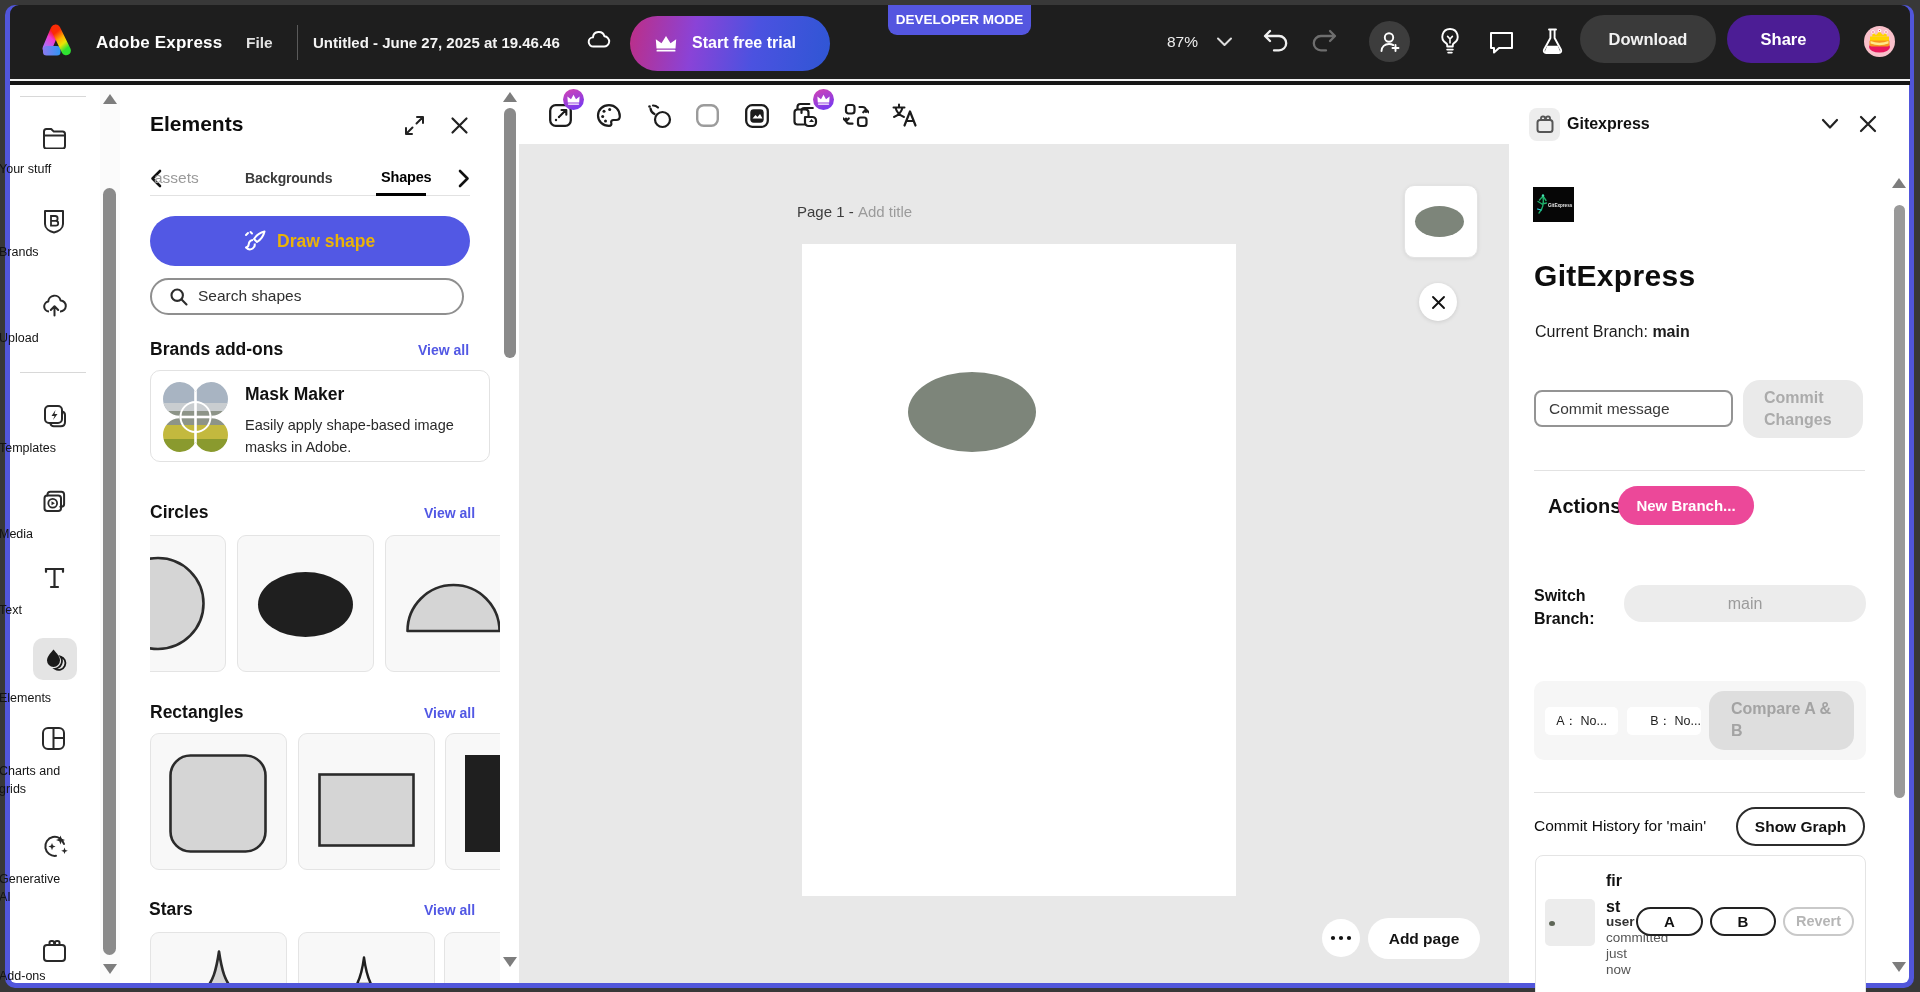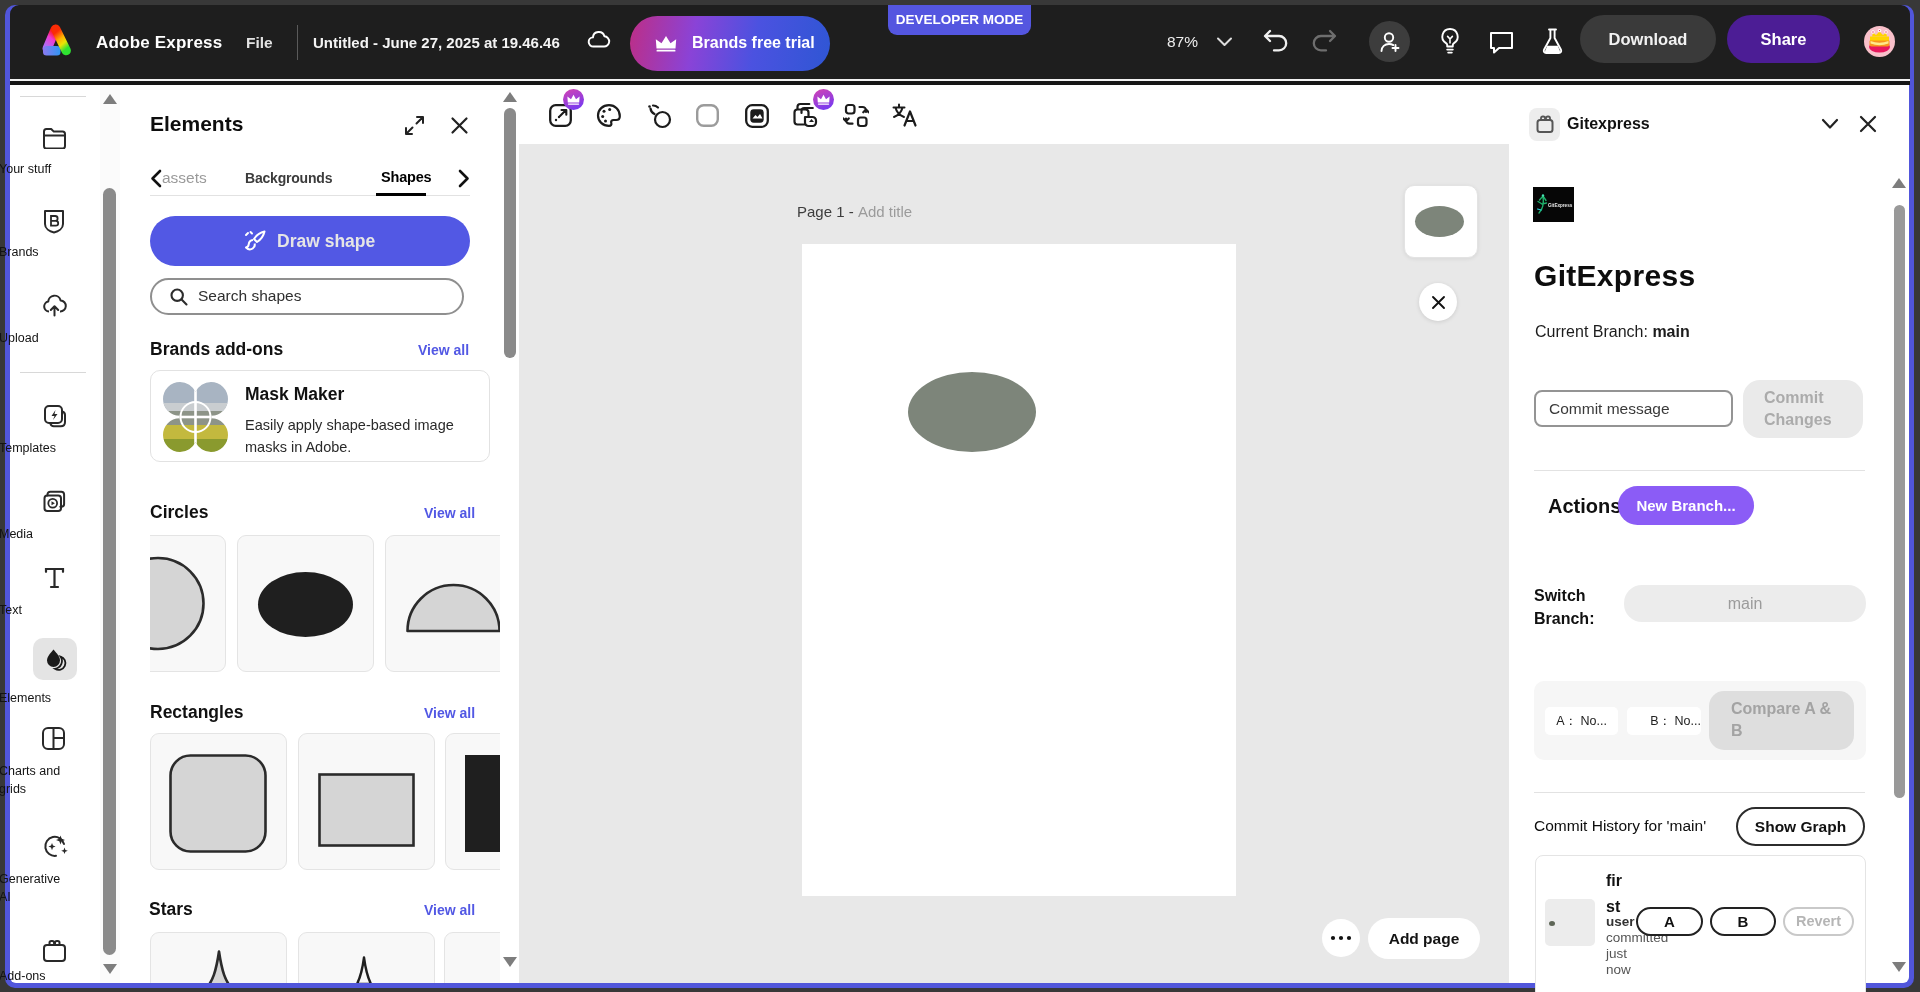--- a/index.html
+++ b/index.html
@@ -52,21 +52,21 @@
 <div class="abs" style="left:297px;top:25px;width:1px;height:35px;background:#5a5a5a"></div>
 <div class="abs" style="left:313px;top:34px;font-size:15px;letter-spacing:0px;font-weight:bold;color:#f4f4f4">Untitled - June 27, 2025 at 19.46.46</div>
 <svg class="abs" style="left:586px;top:27px" width="26" height="26" viewBox="0 0 24 24">
   <path d="M7 18 a4.2 4.2 0 0 1-0.6-8.4 a5.4 5.4 0 0 1 10.6-1 a4.6 4.6 0 0 1-0.6 9.4 Z" fill="none" stroke="#ffffff" stroke-width="1.8" stroke-linejoin="round"></path>
 </svg>
 <div class="abs" style="left:630px;top:16px;width:200px;height:55px;border-radius:28px;background:linear-gradient(100deg,#bd2e86 0%,#8a43d7 32%,#4b52e0 62%,#2f56d4 100%)"></div>
 <svg class="abs" style="left:655px;top:35px" width="22" height="17" viewBox="0 0 22 17">
   <path d="M1.5 13.5 L0.8 4.2 L6.5 8.2 L11 1 L15.5 8.2 L21.2 4.2 L20.5 13.5 Z" fill="#ffffff"></path>
   <rect x="1.5" y="14.8" width="19" height="1.8" rx="0.9" fill="#ffffff"></rect>
 </svg>
-<div class="abs" style="left:692px;top:34px;font-size:16px;font-weight:bold;color:#ffffff">Brands free trial</div>
+<div class="abs" style="left:692px;top:34px;font-size:16px;font-weight:bold;color:#ffffff">Start free trial</div>
 <div class="abs" style="left:888px;top:5px;width:143px;height:30px;background:#5456E0;border-radius:0 0 9px 9px;text-align:center;line-height:30px;font-size:13.5px;font-weight:bold;color:#ffffff">DEVELOPER MODE</div>
 <div class="abs" style="left:1167px;top:33px;font-size:15.5px;color:#ededed">87%</div>
 <svg class="abs" style="left:1216px;top:36px" width="17" height="12" viewBox="0 0 17 12">
   <path d="M2 2.5 L8.5 9 L15 2.5" fill="none" stroke="#dddddd" stroke-width="2" stroke-linecap="round" stroke-linejoin="round"></path>
 </svg>
 <svg class="abs" style="left:1262px;top:28px" width="28" height="26" viewBox="0 0 28 26">
   <path d="M8 3 L3 8 L8 13 M3.5 8 H17 a7.2 7.2 0 0 1 0 14.4 H12" fill="none" stroke="#f0f0f0" stroke-width="2.3" stroke-linecap="round" stroke-linejoin="round"></path>
 </svg>
 <svg class="abs" style="left:1310px;top:28px" width="28" height="26" viewBox="0 0 28 26">
   <path d="M20 3 L25 8 L20 13 M24.5 8 H11 a7.2 7.2 0 0 0 0 14.4 H16" fill="none" stroke="#6e6e6e" stroke-width="2.3" stroke-linecap="round" stroke-linejoin="round"></path>
@@ -185,35 +185,35 @@
 <div class="abs" style="left:150px;top:112px;font-size:21px;font-weight:bold;color:#0d0d0d">Elements</div>
 <svg class="abs" style="left:404px;top:115px" width="21" height="21" viewBox="0 0 21 21">
   <path d="M12.5 8.5 L19 2 M13 2 h6 v6 M8.5 12.5 L2 19 M2 13 v6 h6" fill="none" stroke="#222" stroke-width="2" stroke-linecap="round" stroke-linejoin="round"></path>
 </svg>
 <svg class="abs" style="left:450px;top:116px" width="19" height="19" viewBox="0 0 19 19">
   <path d="M2.5 2.5 L16.5 16.5 M16.5 2.5 L2.5 16.5" fill="none" stroke="#222" stroke-width="2.2" stroke-linecap="round"></path>
 </svg>
 <svg class="abs" style="left:149px;top:169px" width="14" height="19" viewBox="0 0 14 19">
   <path d="M11 2 L3.5 9.5 L11 17" fill="none" stroke="#111" stroke-width="2.6" stroke-linecap="round" stroke-linejoin="round"></path>
 </svg>
-<div class="abs" style="left:162px;top:169px;font-size:15.5px;color:#9a9a9a">assets</div>
+<div class="abs" style="left:154px;top:169px;font-size:15.5px;color:#9a9a9a">assets</div>
 <div class="abs" style="left:245px;top:170px;font-size:14px;letter-spacing:-0.2px;font-weight:bold;color:#3c3c3c">Backgrounds</div>
 <div class="abs" style="left:381px;top:169px;font-size:14.5px;letter-spacing:-0.2px;font-weight:bold;color:#000">Shapes</div>
 <svg class="abs" style="left:457px;top:169px" width="14" height="19" viewBox="0 0 14 19">
   <path d="M3 2 L10.5 9.5 L3 17" fill="none" stroke="#111" stroke-width="2.6" stroke-linecap="round" stroke-linejoin="round"></path>
 </svg>
 <div class="abs" style="left:150px;top:195px;width:320px;height:1px;background:#e2e2e2"></div>
 <div class="abs" style="left:376px;top:193px;width:50px;height:3px;background:#000"></div>
 <div class="abs" style="left:150px;top:216px;width:320px;height:50px;border-radius:25px;background:#5258E4"></div>
 <svg class="abs" style="left:242px;top:228px" width="26" height="26" viewBox="0 0 26 26">
   <path d="M22.5 3.5 c-4.5 1-8 3.5-10.5 7.5 l3 3 c4-2.5 6.5-6 7.5-10.5 Z" fill="none" stroke="#fff" stroke-width="2" stroke-linejoin="round"></path>
   <path d="M11 12 c-2.5.3-4 1.8-4.3 4.3 c-.2 1.8-1 2.8-2.7 3.2 c2 2 4.6 2.4 6.7 1 c1.7-1.1 2.4-3 1.9-5" fill="none" stroke="#fff" stroke-width="2" stroke-linejoin="round"></path>
   <path d="M4 7 l2-2 M8.5 4 l1.5 1.5" stroke="#fff" stroke-width="2" stroke-linecap="round"></path>
 </svg>
-<div class="abs" style="left:277px;top:231px;font-size:17.5px;font-weight:bold;color:#e5e5e5">Draw shape</div>
+<div class="abs" style="left:277px;top:231px;font-size:17.5px;font-weight:bold;color:#eab308">Draw shape</div>
 <div class="abs" style="left:150px;top:278px;width:314px;height:37px;border:2px solid #8f8f8f;border-radius:19px;background:#fff"></div>
 <svg class="abs" style="left:169px;top:287px" width="20" height="20" viewBox="0 0 20 20">
   <circle cx="8.2" cy="8.2" r="5.7" fill="none" stroke="#2c2c2c" stroke-width="2.1"></circle>
   <path d="M12.6 12.6 L17.5 17.5" stroke="#2c2c2c" stroke-width="2.1" stroke-linecap="round"></path>
 </svg>
 <div class="abs" style="left:198px;top:287px;font-size:15.5px;color:#2f2f2f">Search shapes</div>
 <div class="shead" style="left:150px;top:339px">Brands add-ons</div>
 <div class="viewall" style="left:418px;top:342px">View all</div>
 <div class="abs" style="left:150px;top:370px;width:340px;height:92px;border:1px solid #e2e2e2;border-radius:10px;background:#fff"></div>
 <svg class="abs" style="left:160px;top:381px" width="71" height="72" viewBox="0 0 71 72">
@@ -390,21 +390,21 @@
   <path d="M8 23 l-3.5-1" stroke="#2bd4de" stroke-width="1.2" stroke-linecap="round"></path>
   <circle cx="10" cy="8.5" r="1.2" fill="#46e2b1"></circle>
   <text x="15" y="20" font-family="Liberation Sans" font-size="4.6" fill="#e8e8e8" font-weight="bold">GitExpress</text>
 </svg>
 <div class="abs" style="left:1534px;top:259px;font-size:30px;font-weight:bold;color:#0d0d0d;letter-spacing:0.3px">GitExpress</div>
 <div class="abs" style="left:1535px;top:323px;font-size:16px;color:#1c1c1c">Current Branch: <span class="bold">main</span></div>
 <div class="abs" style="left:1534px;top:390px;width:199px;height:37px;border:2px solid #949494;border-radius:8px;background:#fff;line-height:33px;padding-left:13px;font-size:15.5px;color:#3a3a3a">Commit message</div>
 <div class="abs" style="left:1743px;top:380px;width:120px;height:58px;border-radius:17px;background:#eaeaea;padding:7px 0 0 21px;font-size:16px;font-weight:bold;color:#ababab;line-height:22px">Commit<br>Changes</div>
 <div class="abs" style="left:1534px;top:470px;width:331px;height:1px;background:#e2e2e2"></div>
 <div class="abs" style="left:1548px;top:495px;font-size:20px;font-weight:bold;color:#111">Actions:</div>
-<div class="abs" style="left:1618px;top:486px;width:136px;height:39px;border-radius:20px;background:#8b5cf6;text-align:center;line-height:39px;font-size:15px;font-weight:bold;color:#fff">New Branch...</div>
+<div class="abs" style="left:1618px;top:486px;width:136px;height:39px;border-radius:20px;background:#ec4899;text-align:center;line-height:39px;font-size:15px;font-weight:bold;color:#fff">New Branch...</div>
 <div class="abs" style="left:1534px;top:584px;font-size:16px;font-weight:bold;color:#111;line-height:23px">Switch<br>Branch:</div>
 <div class="abs" style="left:1624px;top:585px;width:242px;height:37px;border-radius:18px;background:#ececec;text-align:center;line-height:37px;font-size:16px;color:#9b9b9b">main</div>
 <div class="abs" style="left:1534px;top:681px;width:332px;height:79px;border-radius:10px;background:#f6f6f6"></div>
 <div class="abs" style="left:1545px;top:707px;width:73px;height:28px;border-radius:5px;background:#fff;text-align:center;line-height:28px;font-size:12.5px;color:#222">A： No...</div>
 <div class="abs" style="left:1627px;top:707px;width:74px;height:28px;border-radius:5px;background:#fff;text-align:right;line-height:28px;font-size:12.5px;color:#222">B： No...</div>
 <div class="abs" style="left:1709px;top:691px;width:145px;height:59px;border-radius:15px;background:#dedede;padding:7px 0 0 22px;font-size:16px;font-weight:bold;color:#a3a3a3;line-height:22px">Compare A &amp;<br>B</div>
 <div class="abs" style="left:1534px;top:792px;width:331px;height:1px;background:#e2e2e2"></div>
 <div class="abs" style="left:1534px;top:817px;font-size:15.5px;font-weight:normal;color:#0d0d0d">Commit History for 'main'</div>
 <div class="abs" style="left:1736px;top:807px;width:129px;height:39px;border:2px solid #2c2c2c;border-radius:20px;background:#fff;text-align:center;line-height:35px;font-size:15.5px;font-weight:bold;color:#111">Show Graph</div>
 <div class="abs" style="left:1535px;top:855px;width:331px;height:150px;border:1px solid #e4e4e4;border-radius:8px;background:#fff"></div>

